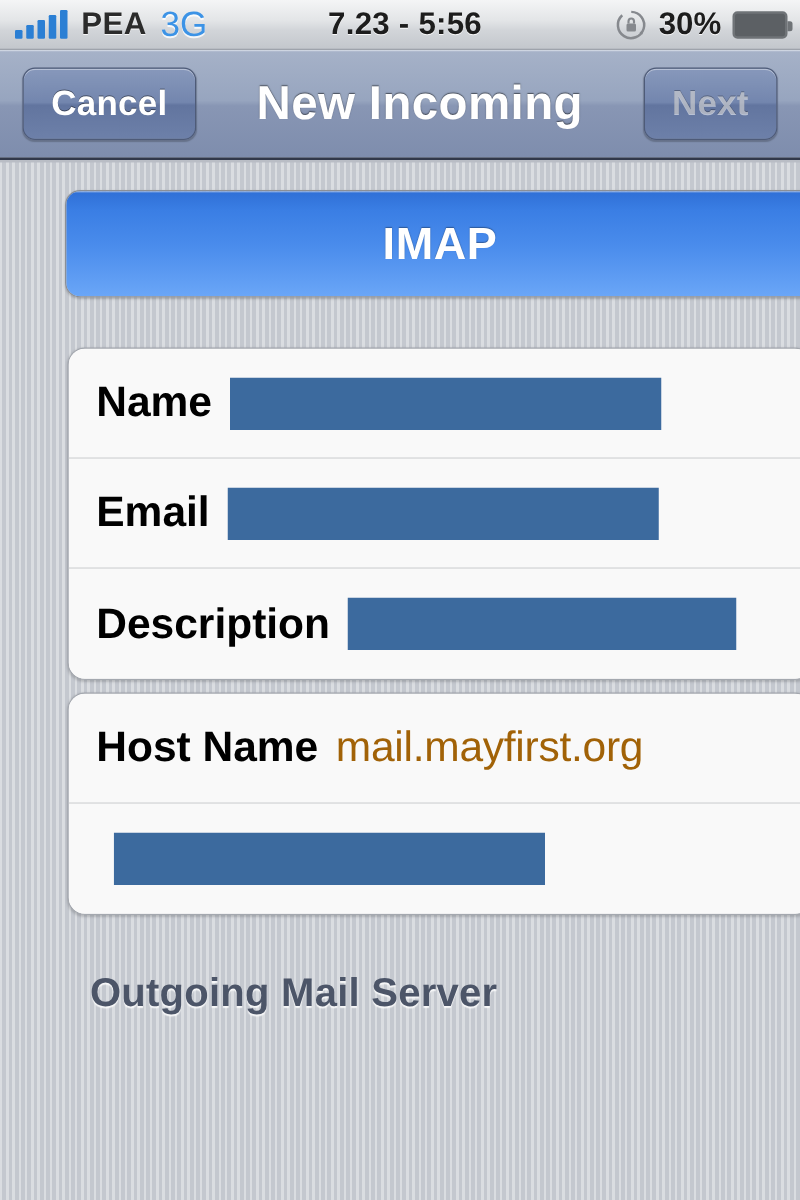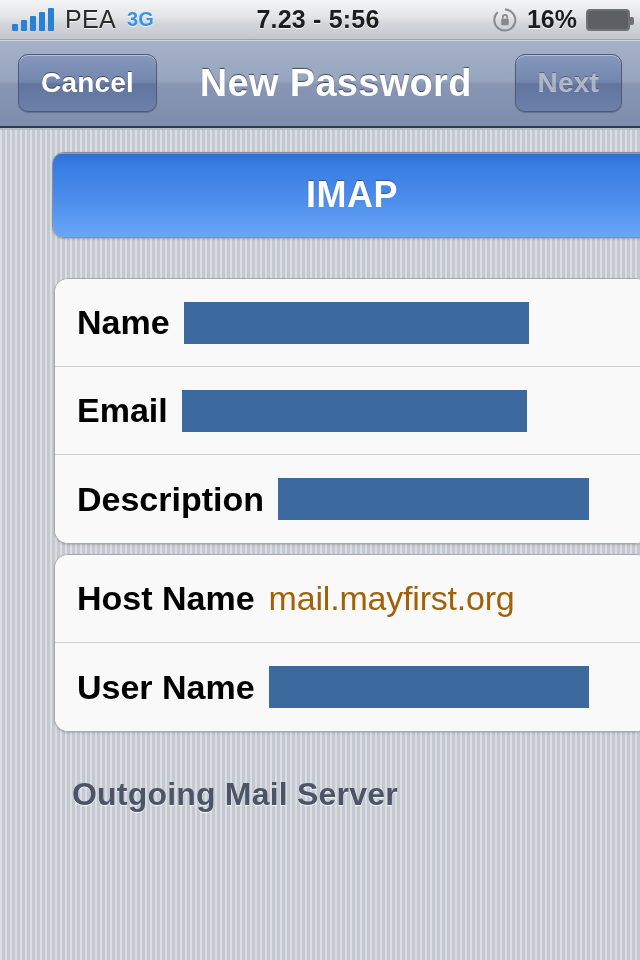--- a/index.html
+++ b/index.html
@@ -71,28 +71,28 @@
     border-radius: 1px;
   }
   #signal-icon i:nth-child(1) { height: 7px; }
   #signal-icon i:nth-child(2) { height: 11px; }
   #signal-icon i:nth-child(3) { height: 15px; }
   #signal-icon i:nth-child(4) { height: 19px; }
   #signal-icon i:nth-child(5) { height: 23px; }
 
   .carrier-text {
     font-size: 25px;
-    font-weight: normal;
+    font-weight: bold;
     color: #2b2b2b;
     text-shadow: 0 1px 0 rgba(255,255,255,0.8);
     letter-spacing: 0.3px;
   }
   .network-text {
-    font-size: 20px;
-    font-weight: bold;
+    font-size: 28px;
+    font-weight: normal;
     color: #3c93e6;
     text-shadow: 0 1px 0 rgba(255,255,255,0.8);
     letter-spacing: 0.2px;
     text-align: center;
   }
   
   #rotation-lock-icon {
     width: 26px;
     height: 26px;
     position: relative;
@@ -341,32 +341,32 @@
 
     <div class="sb-right">
       <span id="rotation-lock-icon">
         <svg width="26" height="26" viewBox="0 0 26 26" aria-hidden="true">
           <path d="M13 2.5 A10.5 10.5 0 1 1 5.8 5.2" fill="none" stroke="#86898e" stroke-width="2"></path>
           <path d="M19.6 19.2 l2.8 1.3 l-1.1 -3.0 z" fill="#86898e"></path>
           <rect x="9.2" y="11.8" width="7.6" height="6.4" rx="1.2" fill="#86898e"></rect>
           <path d="M10.8 11.8 v-1.8 a2.2 2.2 0 0 1 4.4 0 v1.8" fill="none" stroke="#86898e" stroke-width="1.7"></path>
         </svg>
       </span>
-      <span class="battery-text">16%</span>
+      <span class="battery-text">30%</span>
       <span id="battery-icon">
         <span id="battery-fill" style="width: 54%;"></span>
       </span>
     </div>
   </div>
 
   <div id="nav-bar">
     <div class="nav-btn" id="cancel-button">
       <span>Cancel</span>
     </div>
-    <div id="nav-title">New Password</div>
+    <div id="nav-title">New Incoming</div>
     <div class="nav-btn" id="next-button">
       <span>Next</span>
     </div>
   </div>
 
   <div id="content">
 
     <div id="segmented-control">
       <div class="seg selected">
         <span>IMAP</span>
@@ -396,21 +396,20 @@
 
 
     <div class="group" id="group-incoming">
       <div class="row">
         <span class="row-label">Host Name</span>
         <span class="row-value-wrap">
           <span class="row-value-text">mail.mayfirst.org</span>
         </span>
       </div>
       <div class="row">
-        <span class="row-label">User Name</span>
         <span class="row-value-wrap">
           <span class="redaction"></span>
         </span>
       </div>
     </div>
 
     <div class="section-header" id="header-outgoing">Outgoing Mail Server</div>
 
   </div>
 </div>

